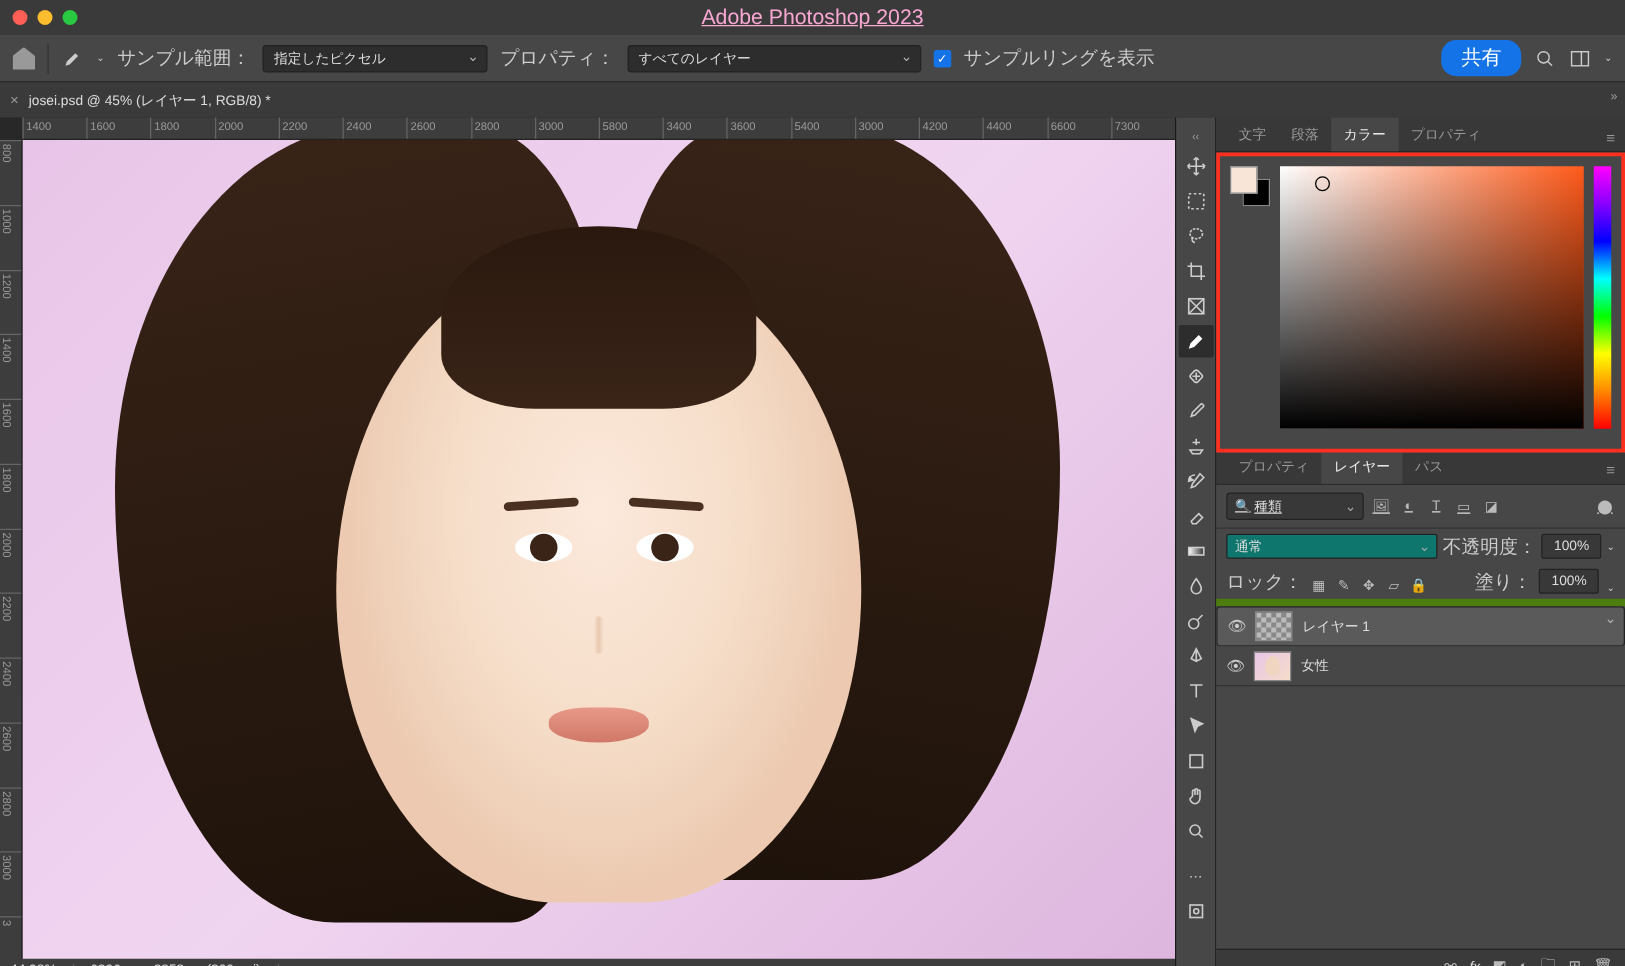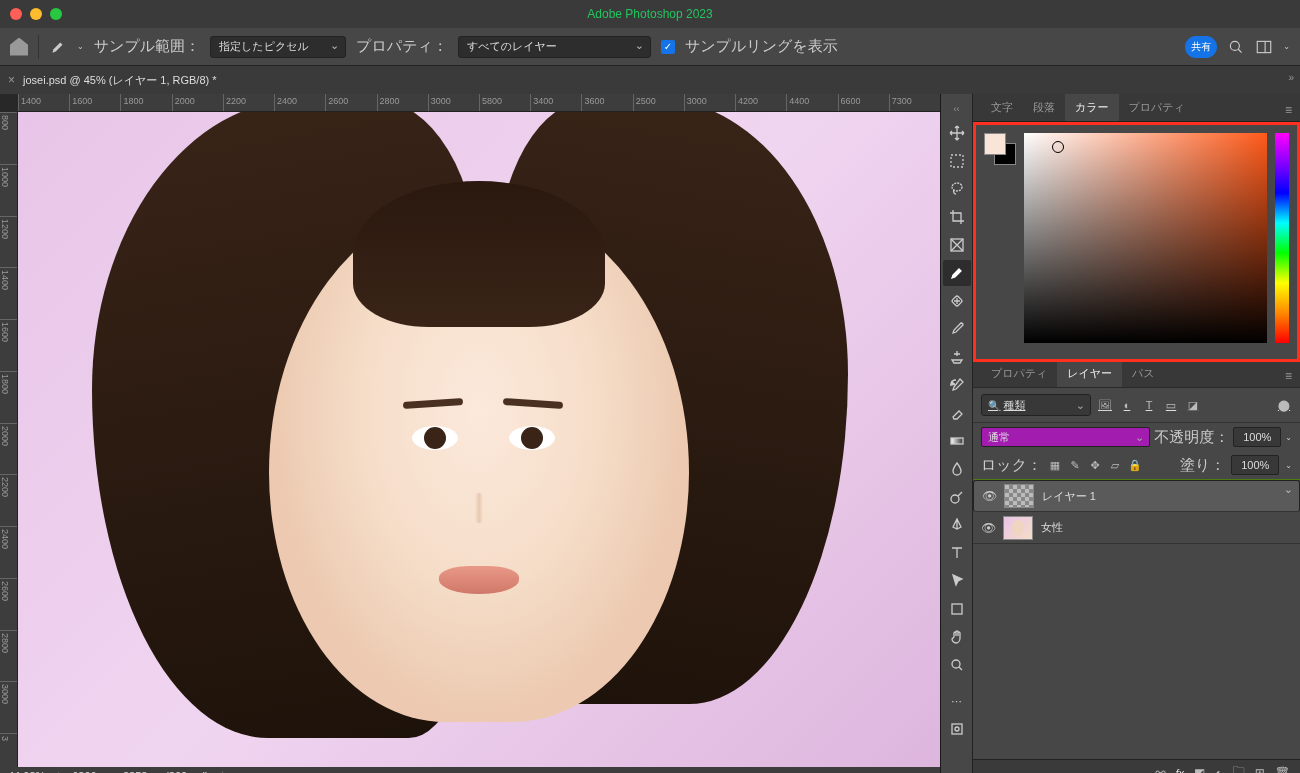--- a/index.html
+++ b/index.html
@@ -1,31 +1,31 @@
 <!DOCTYPE html>
 <html><head>
 <meta charset="utf-8">
 <style>
 *{margin:0;padding:0;box-sizing:border-box;font-family:-apple-system,"Helvetica Neue",Arial,sans-serif;font-size:11px;color:#ddd;}
 body{width:1300px;height:773px;background:#323232;overflow:hidden;position:relative;}
 .titlebar{height:28px;background:#3a3a3a;display:flex;align-items:center;position:relative;}
 .traffic{display:flex;gap:8px;padding-left:10px;}
 .dot{width:12px;height:12px;border-radius:50%;}
 .dot.r{background:#ff5f57}.dot.y{background:#febc2e}.dot.g{background:#28c840}
-.apptitle{position:absolute;left:50%;transform:translateX(-50%);font-size:12px;color:#22c55e;font-weight:500;}
+.apptitle{position:absolute;left:50%;transform:translateX(-50%);font-size:17px;color:#f9a8d4;font-weight:500;text-decoration:underline;}
 .optbar{height:38px;background:#474747;display:flex;align-items:center;padding:0 10px;gap:10px;border-bottom:1px solid #222;}
 .home{width:20px;height:18px;background:#999;clip-path:polygon(50% 0,100% 40%,100% 100%,0 100%,0 40%);}
 .chev{font-size:8px;color:#ccc;}
 .lbl{color:#ccc;font-size:15px;}
 .sel{background:#2d2d2d;border:1px solid #222;border-radius:3px;height:22px;display:flex;align-items:center;padding:0 20px 0 8px;position:relative;color:#ddd;}
 .sel::after{content:"⌄";position:absolute;right:6px;top:2px;color:#bbb;}
-.sel.w1{width:136px}.sel.w2{width:193px}
+.sel.w1{width:180px}.sel.w2{width:235px}
 .cbx{width:14px;height:14px;background:#1473e6;border-radius:2px;display:flex;align-items:center;justify-content:center;color:#fff;font-size:10px;}
 .spacer{flex:1}
-.share{background:#1473e6;color:#fff;padding:4px 6px;border-radius:12px;font-size:10px;}
+.share{background:#1473e6;color:#fff;padding:4px 16px;border-radius:12px;font-size:16px;}
 .icbtn{width:18px;height:18px;display:flex;align-items:center;justify-content:center;color:#ccc;}
 .tabbar{height:28px;background:#3a3a3a;display:flex;align-items:center;padding-left:8px;position:relative;}
 .doctab{display:flex;align-items:center;gap:8px;color:#ddd;font-size:12px;}
 .closex{color:#999;font-size:12px;}
 .tabrarrow{position:absolute;right:6px;top:6px;color:#999;font-size:10px;}
 .main{display:flex;height:691px;}
 .canvaswrap{flex:1;display:flex;flex-direction:column;background:#282828;position:relative;}
 .hruler{height:18px;background:#3d3d3d;display:flex;border-bottom:1px solid #222;position:relative;margin-left:18px;}
 .tick{flex:1;border-left:1px solid #666;font-size:9px;color:#999;padding-left:2px;padding-top:2px;}
 .cbody{flex:1;display:flex;}
@@ -65,24 +65,24 @@
 .svpick{position:absolute;width:12px;height:12px;border:1.5px solid #000;border-radius:50%;left:28px;top:8px;background:transparent;}
 .huebar{width:14px;height:210px;background:linear-gradient(to bottom,#f0f,#80f,#00f,#0ff,#0f0,#ff0,#f80,#f00);position:relative;}
 .layerpanel{flex:1;background:#474747;display:flex;flex-direction:column;}
 .lptabs{height:26px;display:flex;align-items:flex-end;padding-left:8px;border-bottom:1px solid #2a2a2a;}
 .lrow{padding:6px 8px;display:flex;align-items:center;gap:6px;border-bottom:1px solid #333;text-decoration:underline;}
 .kindsel{background:#383838;border:1px solid #222;border-radius:3px;height:22px;width:110px;display:flex;align-items:center;padding:0 6px;position:relative;font-size:11px;}
 .kindsel::before{content:"🔍";font-size:10px;margin-right:3px;color:#aaa;}
 .kindsel::after{content:"⌄";position:absolute;right:5px;color:#aaa;}
 .ficon{width:16px;height:14px;display:flex;align-items:center;justify-content:center;color:#bbb;font-size:11px;}
 .blendrow{display:flex;align-items:center;gap:4px;padding:4px 8px;}
-.blendsel{background:#a21caf;border:1px solid #222;height:20px;flex:1;display:flex;align-items:center;padding:0 6px;position:relative;border-radius:2px;}
+.blendsel{background:#0f766e;border:1px solid #222;height:20px;flex:1;display:flex;align-items:center;padding:0 6px;position:relative;border-radius:2px;}
 .blendsel::after{content:"⌄";position:absolute;right:5px;color:#aaa;}
 .opval{background:#383838;border:1px solid #222;height:20px;width:48px;display:flex;align-items:center;justify-content:center;border-radius:2px;}
-.lockrow{display:flex;align-items:center;gap:6px;padding:4px 8px;border-bottom:1px solid #4d7c0f;}
+.lockrow{display:flex;align-items:flex-end;gap:6px;padding:4px 8px;border-bottom:6px solid #4d7c0f;}
 .licon{width:14px;height:14px;color:#bbb;display:flex;align-items:center;justify-content:center;font-size:11px;}
 .layerlist{flex:1;}
 .layeritem{height:32px;display:flex;align-items:center;gap:8px;padding:0 8px;border-bottom:1px solid #333;}
 .layeritem.sel{background:#5a5a5a;}
 .eyeic{width:14px;color:#ccc;font-size:12px;}
 .thumb{width:30px;height:24px;border:1px solid #888;background:repeating-conic-gradient(#888 0 25%,#bbb 0 50%) 0 0/8px 8px;}
 .thumb.img{background:linear-gradient(135deg,#e8c5e8,#f5ddc8);position:relative;}
 .thumb.img::after{content:"";position:absolute;left:8px;top:3px;width:12px;height:16px;background:#f0d5c0;border-radius:50%;}
 .lname{font-size:11px;color:#ddd;}
 .layerfoot{height:26px;background:#3a3a3a;display:flex;align-items:center;justify-content:flex-end;gap:10px;padding:0 10px;border-top:1px solid #222;}
@@ -156,21 +156,21 @@
         <div class="tick">1800</div>
         <div class="tick">2000</div>
         <div class="tick">2200</div>
         <div class="tick">2400</div>
         <div class="tick">2600</div>
         <div class="tick">2800</div>
         <div class="tick">3000</div>
         <div class="tick">5800</div>
         <div class="tick">3400</div>
         <div class="tick">3600</div>
-        <div class="tick">2500</div>
+        <div class="tick">5400</div>
         <div class="tick">3000</div>
         <div class="tick">4200</div>
         <div class="tick">4400</div>
         <div class="tick">6600</div>
         <div class="tick">7300</div>
       </div>
     <div class="cbody">
       <div class="vruler" id="vruler">
           <div class="vtick">800</div>
           <div class="vtick">1000</div>

